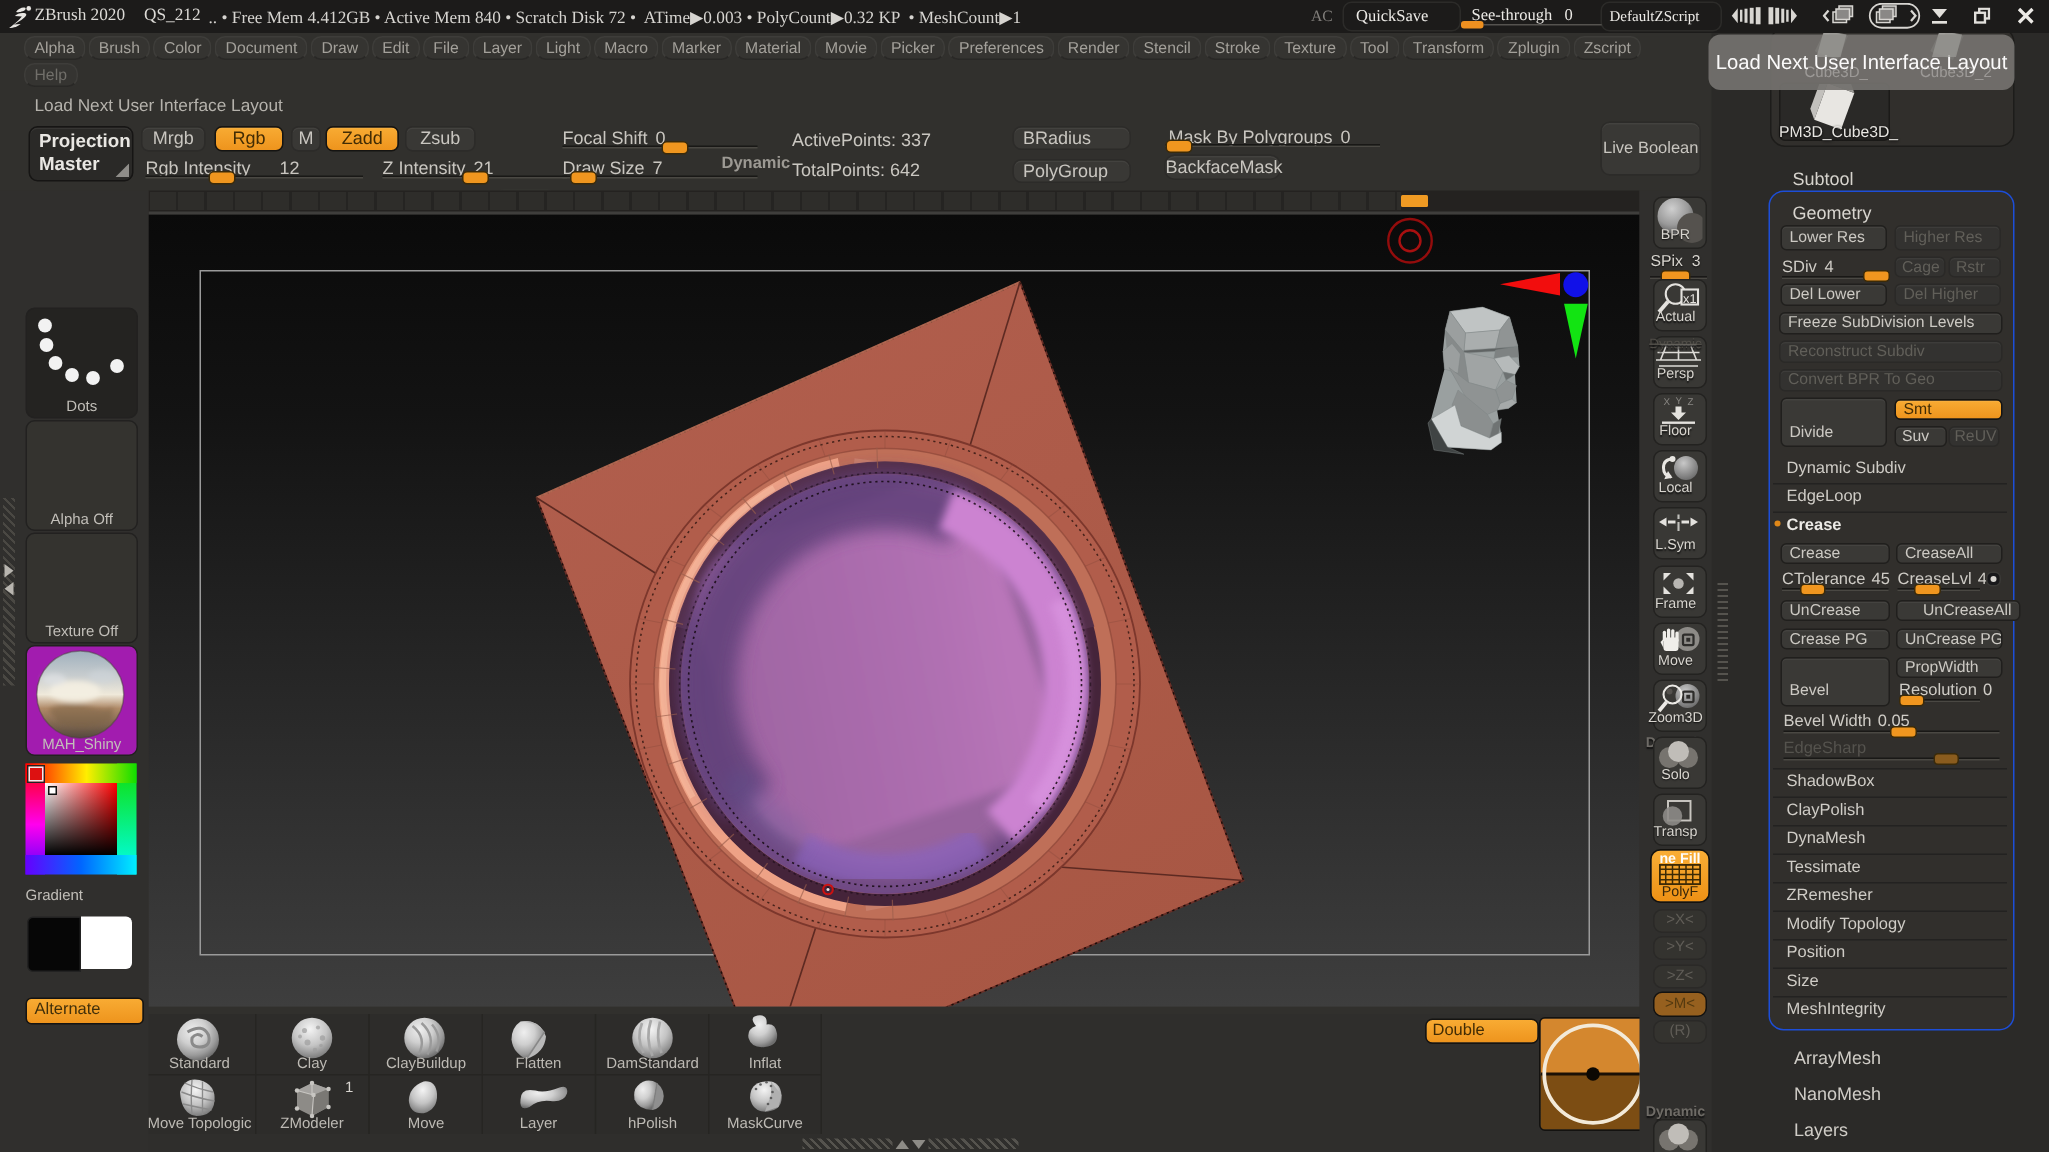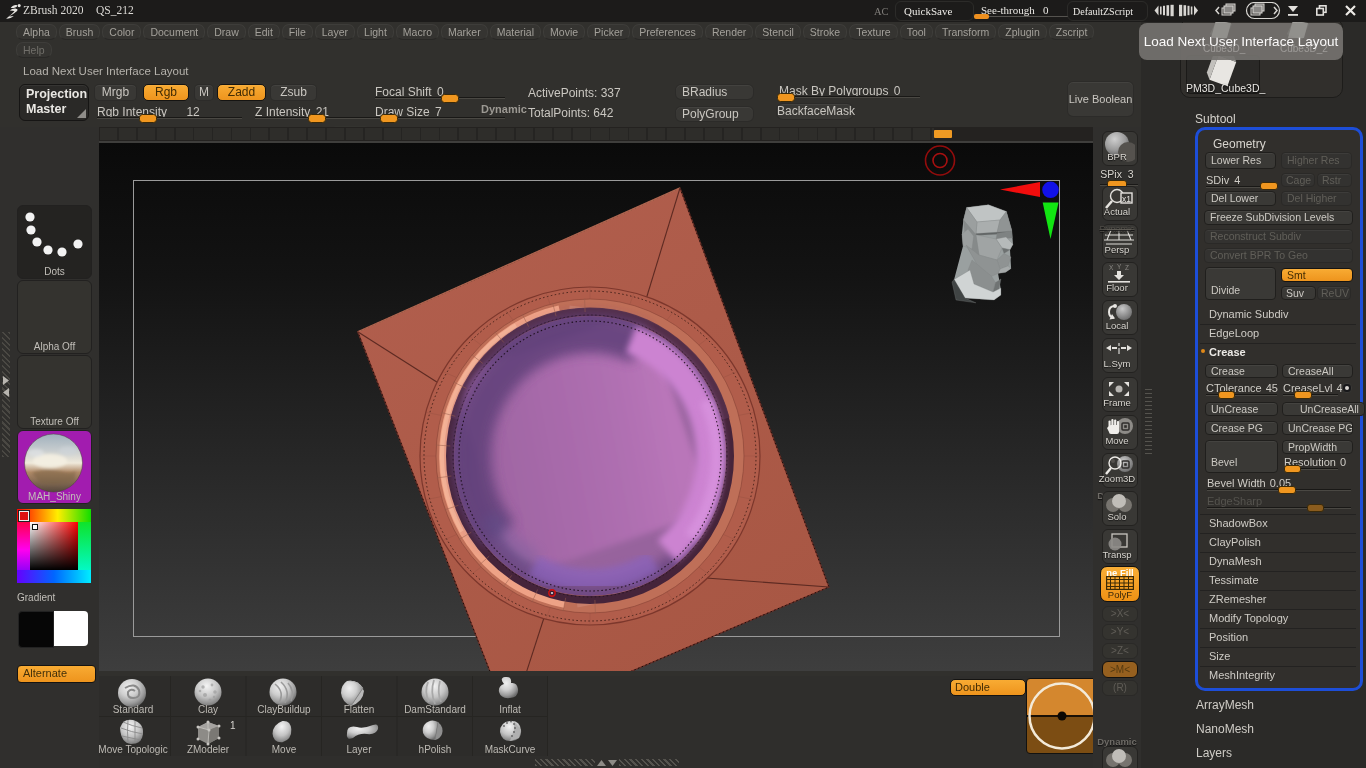--- a/index.html
+++ b/index.html
@@ -50,20 +50,21 @@
 <body>
 <div id="app">
   <div class="abs" id="titlebar">
     <svg class="abs" style="left:3px;top:1px" width="20" height="20" viewBox="0 0 26 20">
       <path d="M10 6 C12 3 16 1.5 18 2.5 C19 3.2 18 5 16 5.5 C13.5 6.2 12 6.5 10 6 Z" fill="#e8e6e2"></path>
       <path d="M4 20 C8 17 13 13 15 10 L9 9.5 C11 7.5 14 6.5 17 7 C20 7.5 19 9.5 17 11 C14 13.5 10 16 8 17 L14 16.5 C12 18.5 8 20 4 20 Z" fill="#e8e6e2"></path>
       <circle cx="21" cy="3" r="2" fill="#e8e6e2"></circle>
     </svg>
     <div class="t" style="left:23px;font-size:11.5px">ZBrush 2020</div>
     <div class="t" style="left:96px;font-size:11.5px">QS_212</div>
+    <div class="t" style="left:139px;color:#d6d4d0;font-size:11.5px">.. • Free Mem 4.412GB • Active Mem 840 • Scratch Disk 72 •&nbsp; ATime▶0.003 • PolyCount▶0.32 KP &nbsp;• MeshCount▶1</div>
     <div class="t" style="left:874px;color:#807e7a;font-size:10.5px;top:6px">AC</div>
     <div class="abs" style="left:895px;top:1px;width:77px;height:18px;border:1px solid #39383590;border-radius:6px"></div>
     <div class="t" style="left:904px;color:#eceae6;font-size:11px;top:5px">QuickSave</div>
     <div class="t" style="left:981px;color:#eceae6;font-size:11px;top:4px">See-through&nbsp;&nbsp;&nbsp;0</div>
     <div class="abs" style="left:989px;top:16px;width:79px;height:1px;background:#55534f"></div>
     <div class="abs" style="left:974px;top:14px;width:15px;height:5px;background:#ee9020;border-radius:2px"></div>
     <div class="abs" style="left:1067px;top:1px;width:79px;height:18px;border:1px solid #39383590;border-radius:6px"></div>
     <div class="t" style="left:1073px;color:#eceae6;font-size:10px;top:6px">DefaultZScript</div>
     <svg class="abs" style="left:1154px;top:4px" width="48" height="13" viewBox="0 0 48 13">
       <g fill="#d8d6d2">
@@ -543,21 +544,21 @@
     <div class="abs" style="left:-2px;top:23px;width:204px;height:37px;line-height:37px;text-align:center;color:#fbfafa;font-size:13.5px;white-space:nowrap">Load Next User Interface Layout</div>
     <svg class="abs" style="left:66px;top:20px;opacity:0.75" width="28" height="18" viewBox="0 0 28 18">
         <path d="M4 18 L9 0 L24 3 L20 18 Z" fill="#9a9995"></path>
       </svg>
     <svg class="abs" style="left:143px;top:20px;opacity:0.75" width="28" height="18" viewBox="0 0 28 18">
         <path d="M4 18 L9 0 L24 3 L20 18 Z" fill="#9a9995"></path>
       </svg>
     <div class="abs" style="left:62px;top:43px;font-size:10px;color:rgba(225,223,219,0.4)">Cube3D_</div>
     <div class="abs" style="left:139px;top:43px;font-size:10px;color:rgba(225,223,219,0.4)">Cube3D_2</div>
     <div class="abs" style="left:54px;top:112px;font-size:12px;color:#d6d3cd">Subtool</div>
-    <div class="abs" id="geobox" style="left:54px;top:127px;width:162px;height:558px;background:#312f2c;border:3px solid #1d4ed8;border-radius:10px">
+    <div class="abs" id="geobox" style="left:38px;top:127px;width:162px;height:558px;background:#312f2c;border:1px solid #1d4ed8;border-radius:10px">
       <div class="rp-head" style="left:15px;top:7px;font-size:12px;color:#d8d5cf">Geometry</div>
       <div class="rp-btn" style="left:7px;top:22px;width:64px;height:15px;line-height:15px;padding-left:5px">Lower Res</div>
       <div class="rp-btn dim" style="left:83px;top:22px;width:64px;height:15px;line-height:15px;padding-left:5px">Higher Res</div>
       <div class="rp-head" style="left:8px;top:44px">SDiv <span style="margin-left:2px">4</span></div>
       <div class="abs" style="left:8px;top:56px;width:54px;height:1px;background:#191816;box-shadow:0 1px 0 #4a4843"></div>
       <div class="abs" style="left:62px;top:52px;width:16px;height:6px;background:#f0961f;border-radius:3px;border:1px solid #3a2a0a"></div>
       <div class="rp-btn dim" style="left:83px;top:43px;width:28px;height:12px;line-height:12px;padding-left:4px">Cage</div>
       <div class="rp-btn dim" style="left:119px;top:43px;width:29px;height:12px;line-height:12px;padding-left:4px">Rstr</div>
       <div class="rp-btn" style="left:7px;top:61px;width:64px;height:13px;line-height:13px;padding-left:5px">Del Lower</div>
       <div class="rp-btn dim" style="left:83px;top:61px;width:64px;height:13px;line-height:13px;padding-left:5px">Del Higher</div>

